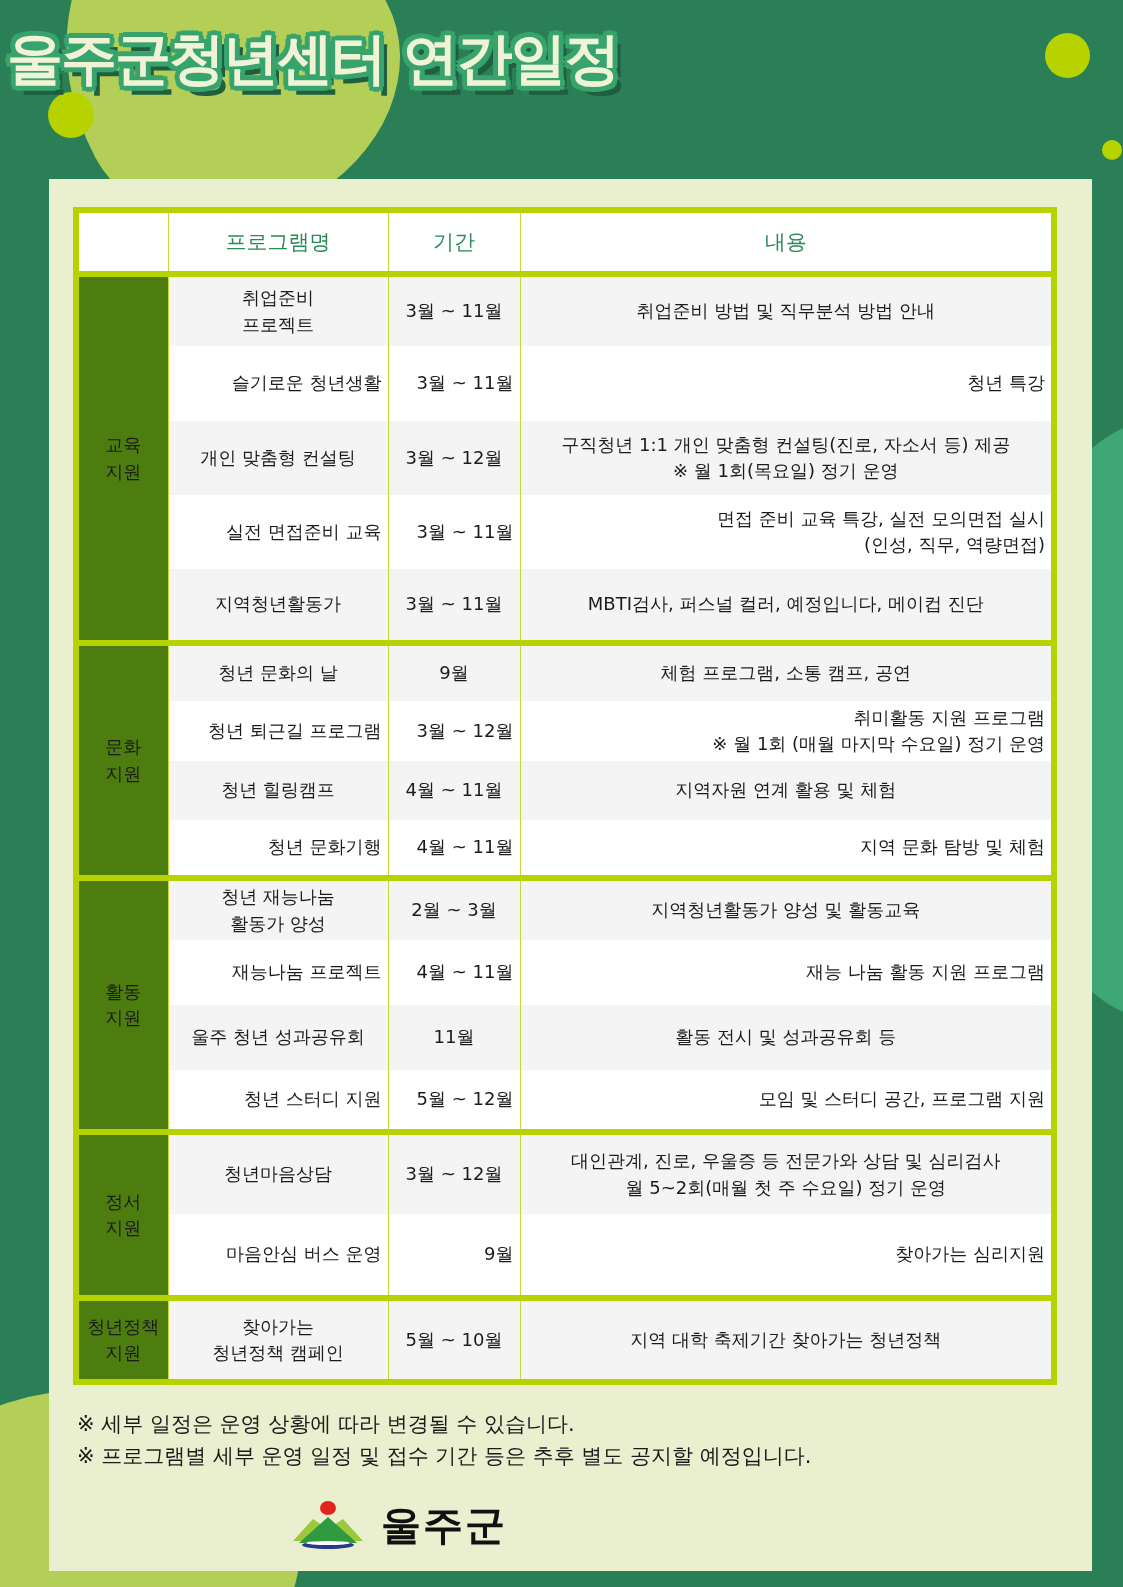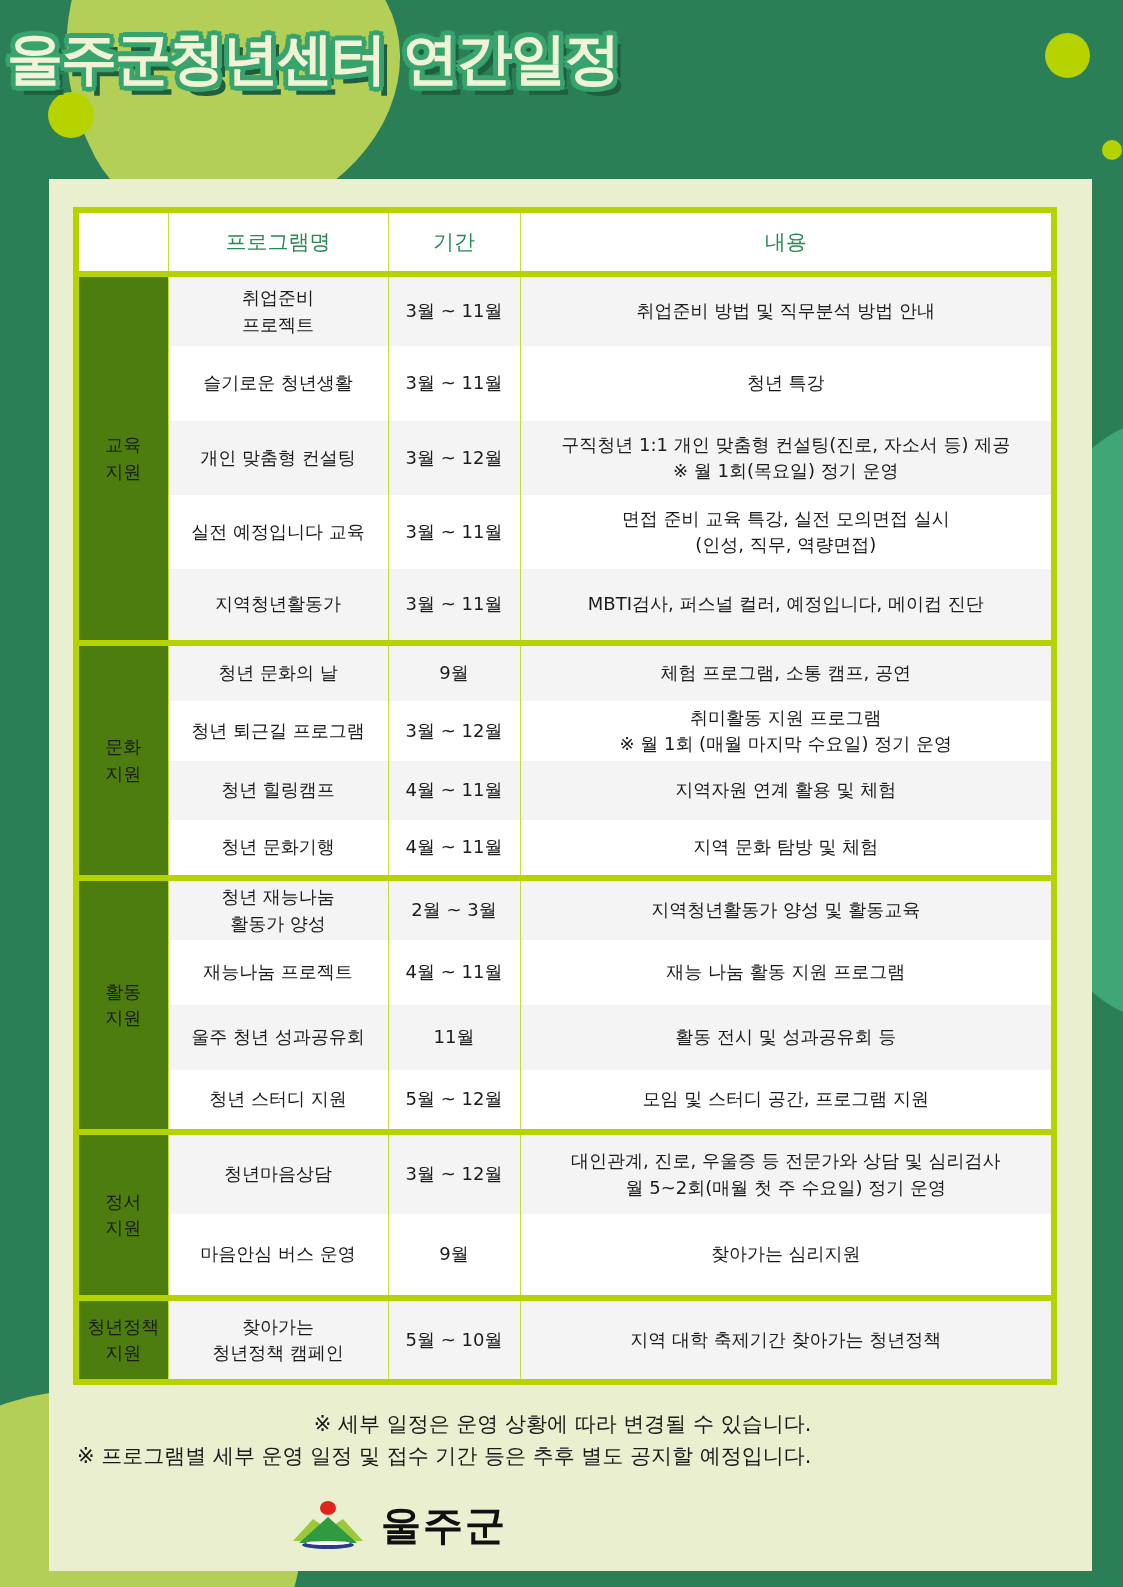--- a/index.html
+++ b/index.html
@@ -56,27 +56,27 @@
   table.schedule th {
     height: 64px; color: #2a8a57; font-size: 21px; background: #fff;
   }
   tr.head-row { border-bottom: 6px solid #b6d300; }
   tr.group-start { border-top: 6px solid #b6d300; }
   td.cat {
     background: #4d7c0f; color: #2a8a57; font-size: 22px; line-height: 1.4;
     width: 92px;
   }
   tr.shade td:not(.cat) { background: #f4f4f4; }
-  tr.plain td:not(.cat) { background: #ffffff; }
+  tr.plain td:not(.cat) { background: #ffffff; text-align: right; }
   td.c-name { width: 220px; }
   td.c-period { width: 132px; }
   .pre { white-space: pre-line; }
 
   .notes {
-    position: absolute; left: 28px; top: 1230px; font-size: 21px; color: #1a1a1a; line-height: 1.5; text-align: right;
+    position: absolute; left: 28px; top: 1230px; font-size: 21px; color: #1a1a1a; line-height: 1.5;
   }
   .logos {
     position: absolute; left: 240px; top: 1318px; height: 56px; display: flex; align-items: center;
   }
   .county-logo { display: flex; align-items: center; }
   .county-name { font-size: 40px; font-weight: bold; color: #111; margin-left: 14px; letter-spacing: 2px; }
   .center-logo { margin-left: 48px; font-size: 34px; font-weight: bold; color: #111; letter-spacing: -1px; }
   .center-logo .accent { color: #2a9a4a; }
 </style>
 </head>
@@ -116,21 +116,21 @@
         <td class="c-period">3월 ~ 11월</td>
         <td class="pre">청년 특강</td>
       </tr>
       <tr class="shade" style="height:74px">
         <td class="c-name pre">개인 맞춤형 컨설팅</td>
         <td class="c-period">3월 ~ 12월</td>
         <td class="pre">구직청년 1:1 개인 맞춤형 컨설팅(진로, 자소서 등) 제공
 ※ 월 1회(목요일) 정기 운영</td>
       </tr>
       <tr class="plain" style="height:74px">
-        <td class="c-name pre">실전 예정입니다 교육</td>
+        <td class="c-name pre">실전 면접준비 교육</td>
         <td class="c-period">3월 ~ 11월</td>
         <td class="pre">면접 준비 교육 특강, 실전 모의면접 실시
 (인성, 직무, 역량면접)</td>
       </tr>
       <tr class="shade" style="height:74px">
         <td class="c-name pre">지역청년활동가</td>
         <td class="c-period">3월 ~ 11월</td>
         <td class="pre">MBTI검사, 퍼스널 컬러, 예정입니다, 메이컵 진단</td>
       </tr>
 

